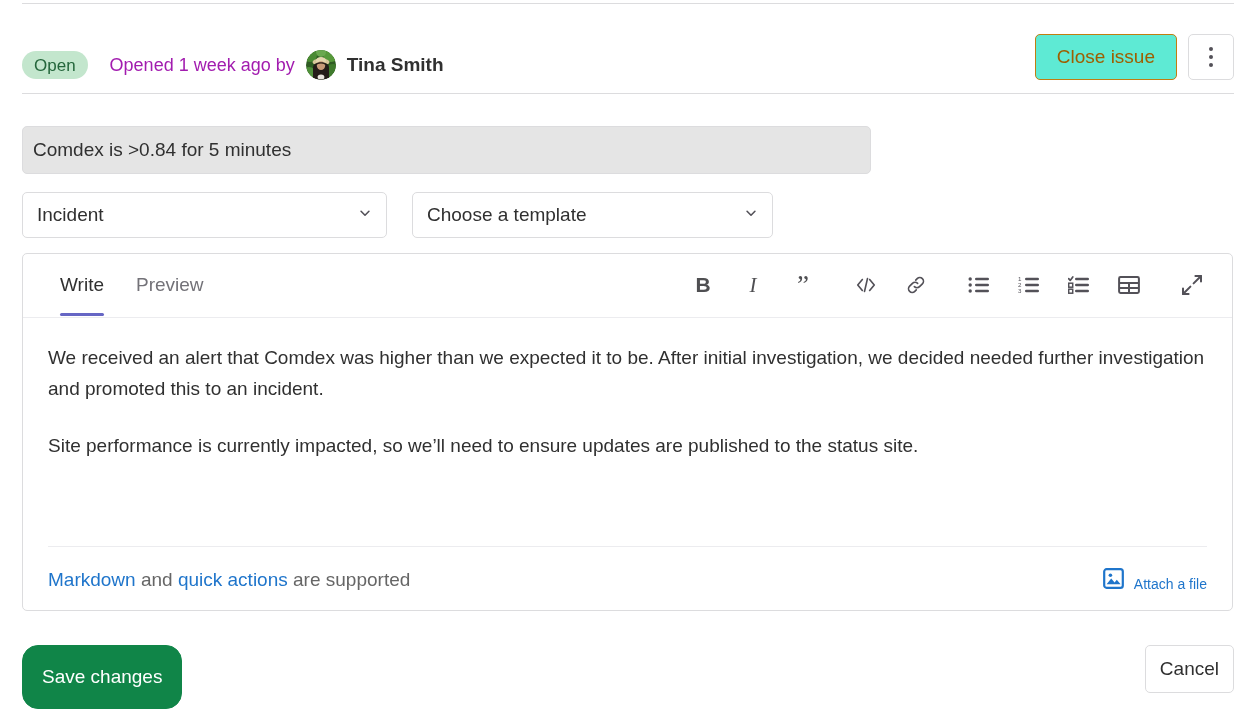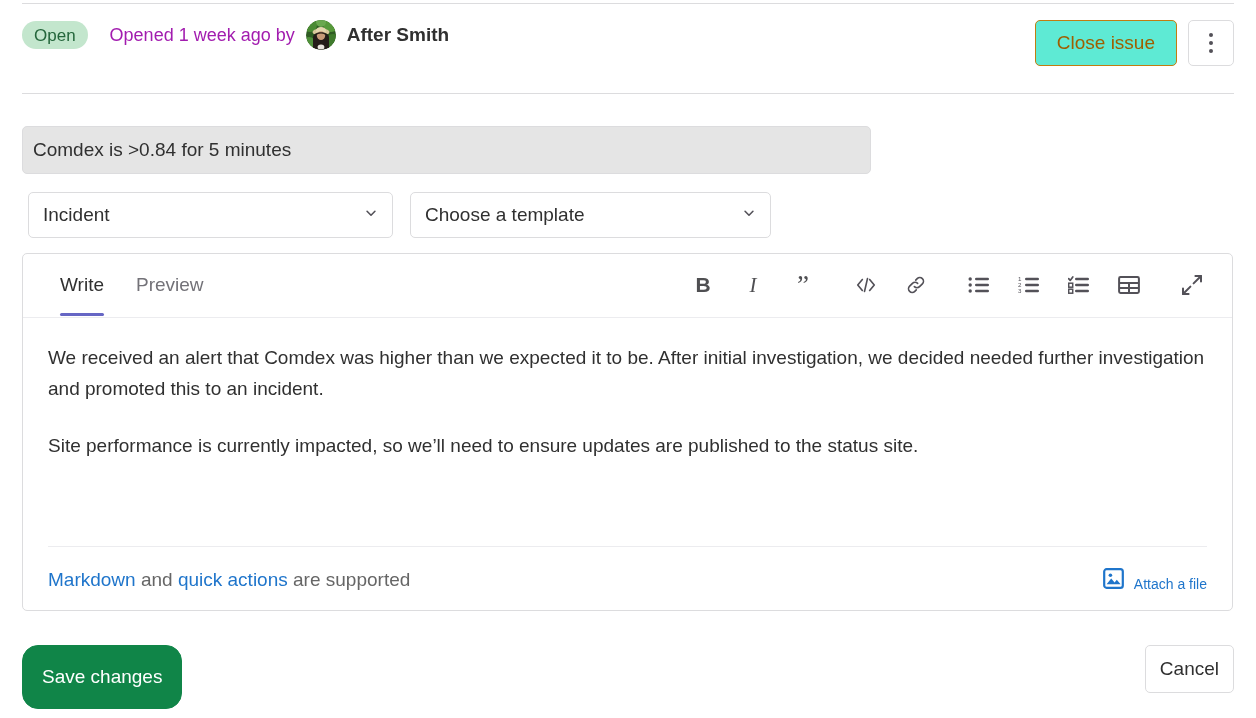--- a/index.html
+++ b/index.html
@@ -34,21 +34,21 @@
   }
 
   
   .status-header {
     position: absolute;
     left: 22px;
     top: 20px;
     width: 1212px;
     height: 60px;
     display: flex;
-    align-items: flex-start;
+    align-items: flex-end;
   }
   .status-left {
     display: flex;
     align-items: center;
     flex: 1 1 auto;
     min-width: 0;
   }
   .badge-open {
     display: inline-flex;
     align-items: center;
@@ -153,24 +153,24 @@
     background: #e5e5e5;
     font-family: "Liberation Sans", sans-serif;
     font-size: 19px;
     color: #303030;
     outline: none;
   }
 
   
   .select-row {
     position: absolute;
-    left: 28px;
+    left: 22px;
     top: 192px;
     display: flex;
-    gap: 17px;
+    gap: 25px;
   }
   .select-box {
     position: relative;
     box-sizing: border-box;
     height: 46px;
     border: 1px solid #dcdcde;
     border-radius: 5px;
     background: #ffffff;
     display: flex;
     align-items: center;
@@ -403,21 +403,21 @@
             <ellipse cx="15" cy="12" rx="8.5" ry="3.6" fill="#d8c89a"></ellipse>
             <ellipse cx="15" cy="10.4" rx="5" ry="3.4" fill="#e4d6ad"></ellipse>
             <path d="M7 18 C7 14 10 12.6 15 12.6 C20 12.6 23 14 23 18 L23 30 L7 30 Z" fill="#241c18"></path>
             <ellipse cx="15" cy="15.6" rx="4.2" ry="4.4" fill="#c89a78"></ellipse>
             <path d="M10.5 14.2 C10.5 11.6 19.5 11.6 19.5 14.2 L19.5 16 C19 12.8 11 12.8 10.5 16 Z" fill="#2b2118"></path>
             <ellipse cx="15" cy="27" rx="3.4" ry="2.6" fill="#e9e4dc"></ellipse>
           </g>
         </svg>
       </span>
 
-      <span class="author-name">After Smith</span>
+      <span class="author-name">Tina Smith</span>
     </div>
 
     <div class="status-right">
       <button class="btn-close-issue">Close issue</button>
       <button class="btn-kebab">
         <span class="kebab-dot"></span>
         <span class="kebab-dot"></span>
         <span class="kebab-dot"></span>
       </button>
     </div>

